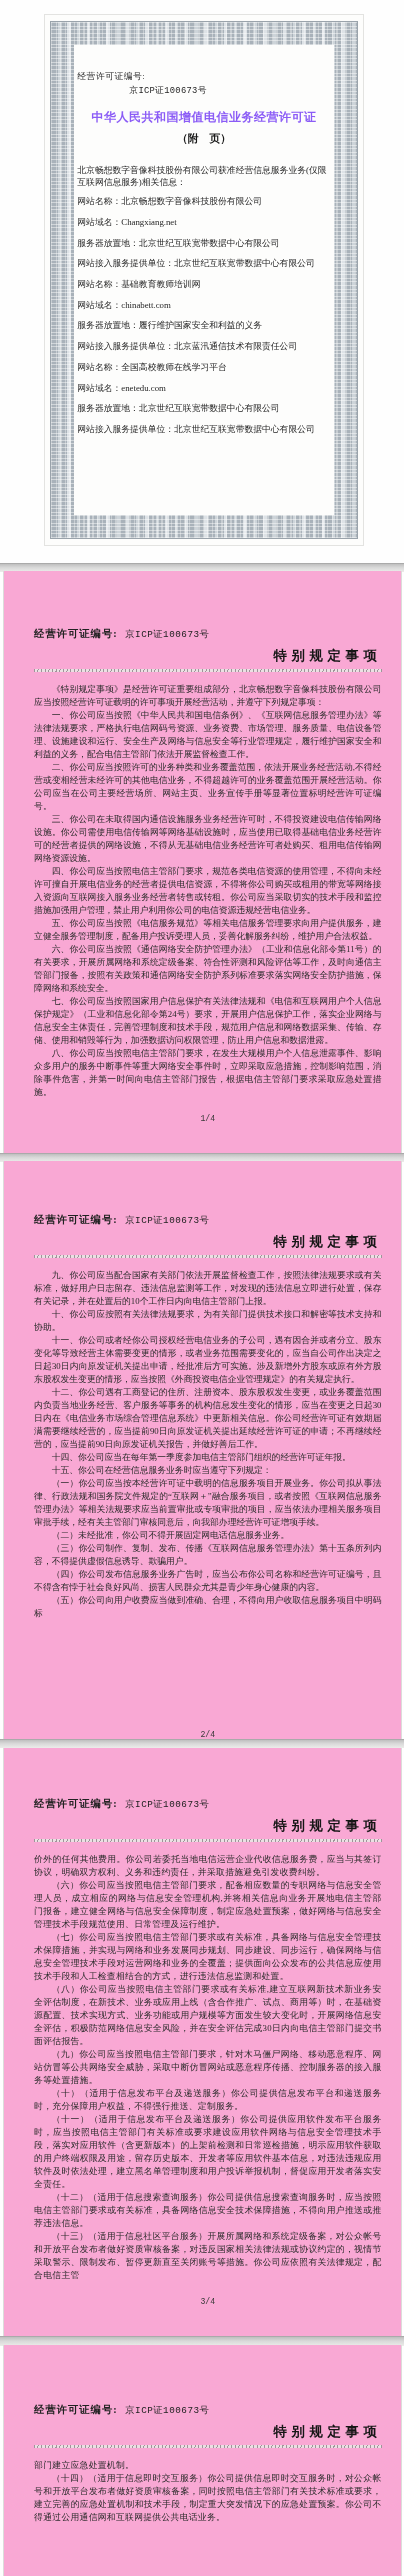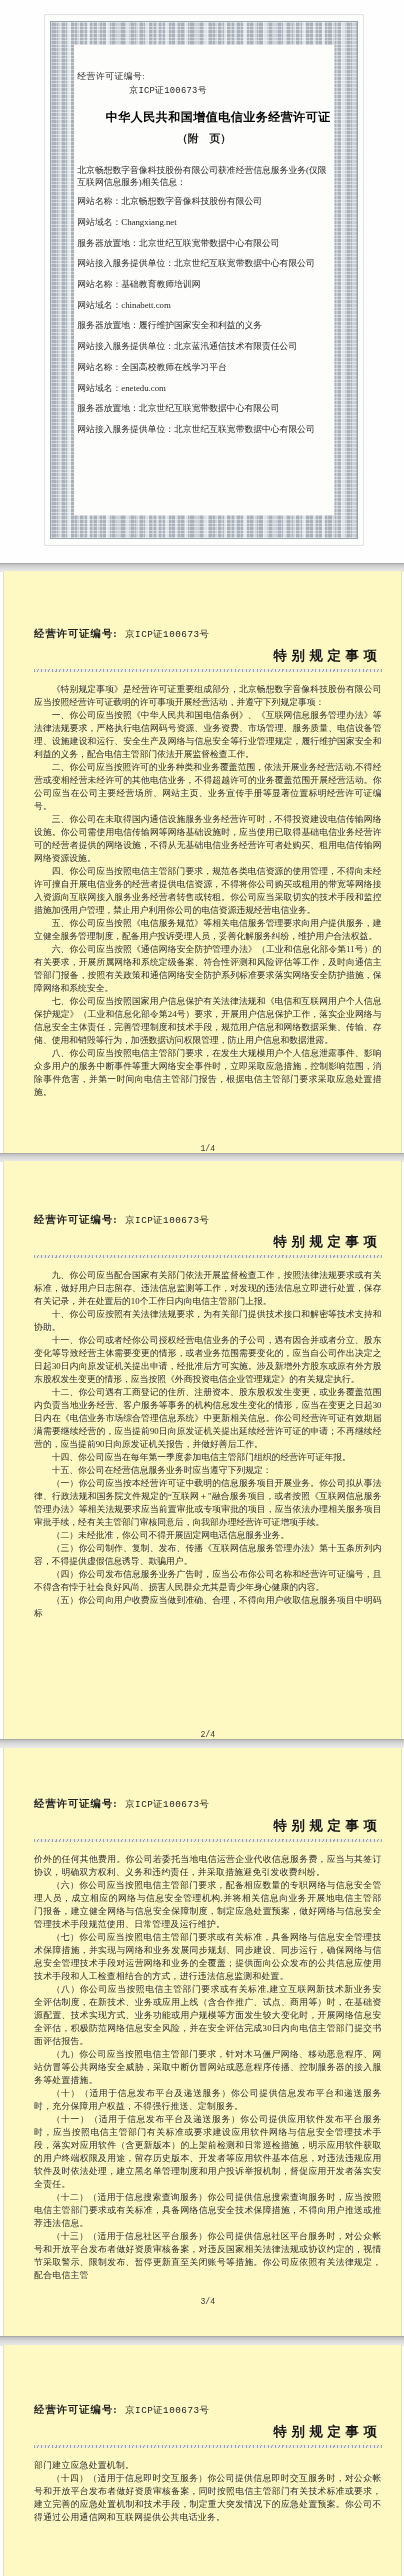--- a/index.html
+++ b/index.html
@@ -60,24 +60,24 @@
   }
   .cert-head-no{
     font-size:8.8px;
     margin:1px 0 0 52px;
     font-family:"Liberation Mono","DejaVu Sans Mono",monospace;
     letter-spacing:0.3px;
   }
   .cert-title{
     font-size:12px;
     font-weight:700;
-    text-align:right;
+    text-align:center;
     letter-spacing:0.5px;
     margin:12.4px 0 0 0;
-    color:#000000;
+    color:#8b5cf6;
   }
   .cert-subtitle{
     font-size:10.8px;
     font-weight:600;
     text-align:center;
     margin:7.2px 0 0 0;
     color:#1b1b1b;
   }
   .cert-intro{
     margin:18.5px 0 0 0;
@@ -85,21 +85,21 @@
   }
   .cert-line{
     margin:6.7px 0 0 0;
     line-height:14px;
   }
 
   
   .prov-page{
     position:absolute;
     left:3.1px;width:399px;
-    background:#fef9c3;
+    background:#f9a8d4;
     border-left:0.5px solid #dcdcda;
     border-right:0.5px solid #dcdcda;
     box-sizing:border-box;
     display:flex;
     flex-direction:column;
     padding:56px 19.6px 0 30px;
   }
   .prov-page.p2{top:571px;height:582px;}
   .prov-page.p3{top:1161px;height:578px;padding-top:52px;}
   .prov-page.p4{top:1748px;height:589px;padding-top:49px;}
@@ -144,21 +144,21 @@
   .pbody p.cont{text-indent:0;}
   .p4 .pbody,.p5 .pbody{letter-spacing:0.3px;}
 
   .pnum{
     margin-top:auto;
     text-align:center;
     font-size:8.2px;
     color:#3a3a3a;
     font-family:"Liberation Mono","DejaVu Sans Mono",monospace;
   }
-  .p2 .pnum{}
+  .p2 .pnum{padding-bottom:30px;}
   .p3 .pnum{}
   .p4 .pnum{padding-bottom:31px;}
 </style>
 </head>
 <body>
 
 <div class="canvas">
 
   <section class="cert-page">
     <div class="cert-frame">
@@ -243,21 +243,21 @@
     <div class="wavy"></div>
     <div class="pbody">
       <p class="cont">价外的任何其他费用。你公司若委托当地电信运营企业代收信息服务费，应当与其签订协议，明确双方权利、义务和违约责任，并采取措施避免引发收费纠纷。</p>
       <p>（六）你公司应当按照电信主管部门要求，配备相应数量的专职网络与信息安全管理人员，成立相应的网络与信息安全管理机构,并将相关信息向业务开展地电信主管部门报备，建立健全网络与信息安全保障制度，制定应急处置预案，做好网络与信息安全管理技术手段规范使用、日常管理及运行维护。</p>
       <p>（七）你公司应当按照电信主管部门要求或有关标准，具备网络与信息安全管理技术保障措施，并实现与网络和业务发展同步规划、同步建设、同步运行，确保网络与信息安全管理技术手段对运营网络和业务的全覆盖；提供面向公众发布的公共信息应使用技术手段和人工检查相结合的方式，进行违法信息监测和处置。</p>
       <p>（八）你公司应当按照电信主管部门要求或有关标准,建立互联网新技术新业务安全评估制度，在新技术、业务或应用上线（含合作推广、试点、商用等）时，在基础资源配置、技术实现方式、业务功能或用户规模等方面发生较大变化时，开展网络信息安全评估，积极防范网络信息安全风险，并在安全评估完成30日内向电信主管部门提交书面评估报告。</p>
       <p>（九）你公司应当按照电信主管部门要求，针对木马僵尸网络、移动恶意程序、网站仿冒等公共网络安全威胁，采取中断仿冒网站或恶意程序传播、控制服务器的接入服务等处置措施。</p>
       <p>（十）（适用于信息发布平台及递送服务）你公司提供信息发布平台和递送服务时，充分保障用户权益，不得强行推送、定制服务。</p>
       <p>（十一）（适用于信息发布平台及递送服务）你公司提供应用软件发布平台服务时，应当按照电信主管部门有关标准或要求建设应用软件网络与信息安全管理技术手段，落实对应用软件（含更新版本）的上架前检测和日常巡检措施，明示应用软件获取的用户终端权限及用途，留存历史版本、开发者等应用软件基本信息，对违法违规应用软件及时依法处理，建立黑名单管理制度和用户投诉举报机制，督促应用开发者落实安全责任。</p>
       <p>（十二）（适用于信息搜索查询服务）你公司提供信息搜索查询服务时，应当按照电信主管部门要求或有关标准，具备网络信息安全技术保障措施，不得向用户推送或推荐违法信息。</p>
-      <p>（十三）（适用于信息社区平台服务）你公司提供信息社区平台服务时，对公众帐号和开放平台发布者做好资质审核备案，对违反国家相关法律法规或协议约定的，视情节采取警示、限制发布、暂停更新直至关闭账号等措施。你公司应依照有关法律规定，配合电信主管</p>
+      <p>（十三）（适用于信息社区平台服务）开展所属网络和系统定级备案，对公众帐号和开放平台发布者做好资质审核备案，对违反国家相关法律法规或协议约定的，视情节采取警示、限制发布、暂停更新直至关闭账号等措施。你公司应依照有关法律规定，配合电信主管</p>
     </div>
     <div class="pnum">3/4</div>
   </section>
 
   <div class="gap g4"></div>
 
   <section class="prov-page p5">
     <div class="prov-head">
       <span>经营许可证编号:</span>
       <span class="num">京ICP证100673号</span>

